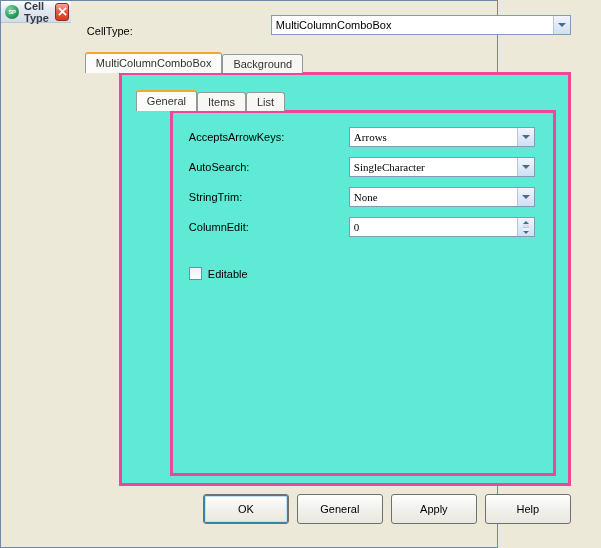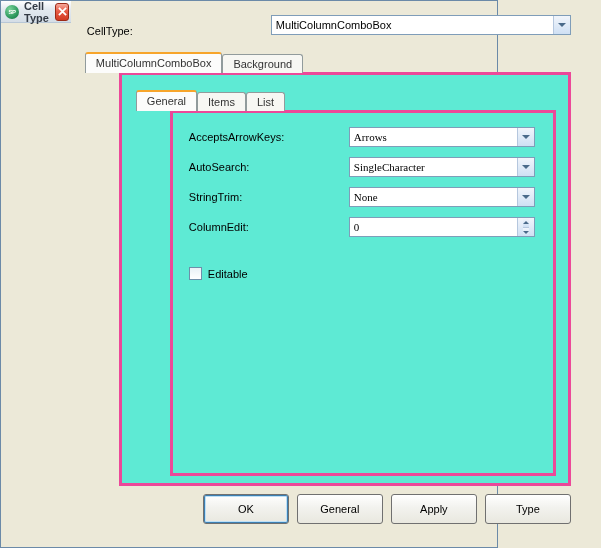--- a/index.html
+++ b/index.html
@@ -339,18 +339,18 @@
       <div class="btn default">
         <span>OK</span>
       </div>
       <div class="btn">
         <span>General</span>
       </div>
       <div class="btn">
         <span>Apply</span>
       </div>
       <div class="btn">
-        <span>Type</span>
+        <span>Help</span>
       </div>
     </div>
 
   </div>
 </div>
 
 </body></html>

